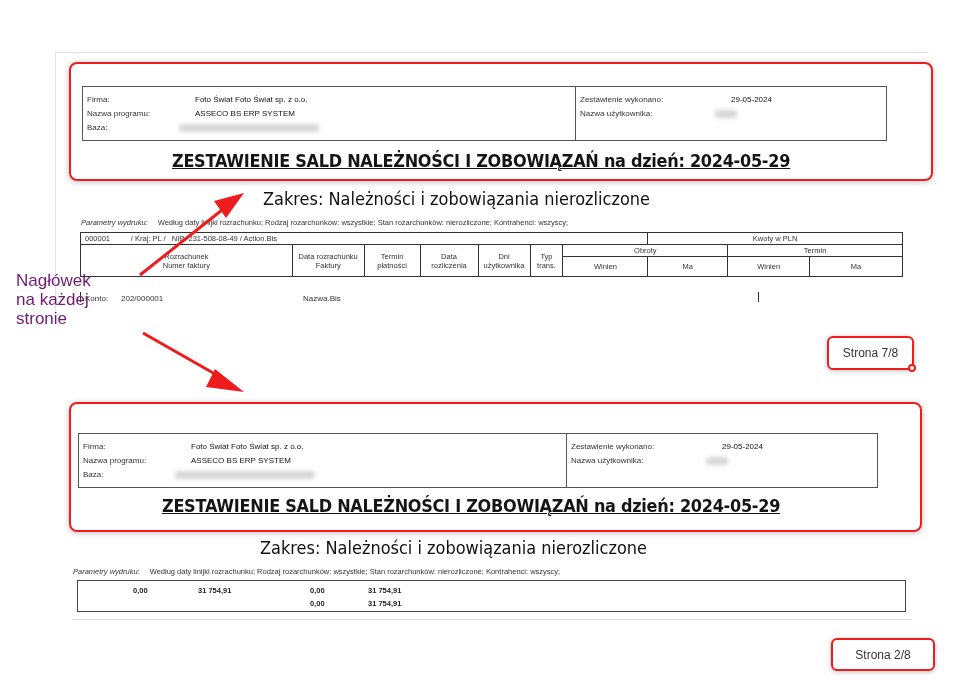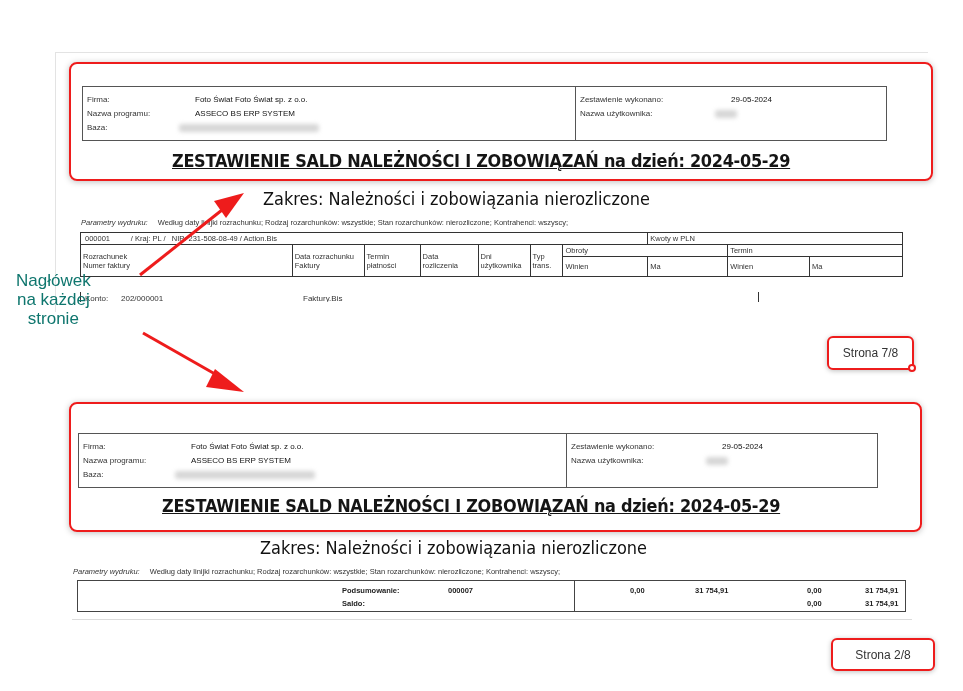--- a/index.html
+++ b/index.html
@@ -32,33 +32,33 @@
   .range-title { position: absolute; font-family: "DejaVu Sans", sans-serif; font-size: 17px; color: #111; white-space: nowrap; transform: scaleX(0.95); transform-origin: left; }
   .range1 { left: 263px; top: 189px; }
   .range2 { left: 260px; top: 538px; }
 
   .params-line { position: absolute; font-size: 7.5px; color: #333; white-space: nowrap; }
   .params-line .plabel { font-style: italic; margin-right: 10px; }
   .params1 { left: 81px; top: 218px; }
   .params2 { left: 73px; top: 567px; }
 
   .data-table { position: absolute; border-collapse: collapse; font-size: 7.5px; color: #333; background: #fff; }
-  .data-table td { border: 1px solid #333; text-align: left; line-height: 9px; padding: 1px 2px; }
+  .data-table td { border: 1px solid #333; text-align: center; line-height: 9px; padding: 1px 2px; }
   .t1 { left: 80px; top: 232px; width: 823px; }
   .t1 td.left-al { text-align: left; padding-left: 4px; }
   .konto-row { position: absolute; left: 80px; top: 292px; width: 679px; height: 10px; border-left: 1px solid #333; border-right: 1px solid #333; font-size: 8px; color: #333; overflow: hidden; }
   .konto-row span { position: absolute; top: 2px; }
 
   .sum-box { position: absolute; left: 77px; top: 580px; width: 829px; height: 32px; border: 1px solid #444; display: flex; font-size: 7.5px; color: #222; }
   .sum-box .sleft { width: 497px; border-right: 1px solid #444; position: relative; }
   .sum-box .sright { flex: 1; position: relative; }
   .abs { position: absolute; white-space: nowrap; }
   .num { font-weight: bold; }
 
-  .annotation { position: absolute; left: 16px; top: 271px; color: #0f766e; font-size: 17px; line-height: 19px; font-family: "Liberation Sans", sans-serif; text-align: center; }
+  .annotation { position: absolute; left: 16px; top: 271px; color: #701a75; font-size: 17px; line-height: 19px; font-family: "Liberation Sans", sans-serif; }
 
   .page-badge { position: absolute; border: 2px solid #ee1c1c; border-radius: 6px; background: #fff; box-shadow: 0 1px 5px rgba(0,0,0,0.25); font-size: 12px; color: #333; display: flex; align-items: center; justify-content: center; }
   .badge1 { left: 827px; top: 336px; width: 87px; height: 34px; }
   .badge2 { left: 831px; top: 638px; width: 104px; height: 33px; }
   .badge-dot { position: absolute; right: -4px; bottom: -4px; width: 8px; height: 8px; border: 2px solid #ee1c1c; border-radius: 50%; background: #fff; }
 
   svg.arrows { position: absolute; left: 0; top: 0; width: 963px; height: 691px; pointer-events: none; }
 </style>
 </head>
 <body>
@@ -132,21 +132,21 @@
     <td>Winien</td>
     <td>Ma</td>
     <td>Winien</td>
     <td>Ma</td>
   </tr>
 </tbody>
   </table>
 <div class="konto-row">
   <span style="left:4px">Konto:</span>
   <span style="left:40px">202/000001</span>
-  <span style="left:222px">Faktury.Bis</span>
+  <span style="left:222px">Nazwa.Bis</span>
 </div>
 
 <div class="page-badge badge1">
   <span>Strona 7/8</span>
   <span class="badge-dot"></span>
 </div>
 
 <div class="info-box box2">
   <div class="left">
     <div class="info-row">
@@ -175,25 +175,20 @@
 </div>
 <div class="report-title title2">ZESTAWIENIE SALD NALEŻNOŚCI I ZOBOWIĄZAŃ na dzień: 2024-05-29</div>
 <div class="red-frame frame2"></div>
 
 <div class="range-title range2">Zakres: Należności i zobowiązania nierozliczone</div>
 <div class="params-line params2">
   <span class="plabel">Parametry wydruku:</span><span>Według daty linijki rozrachunku; Rodzaj rozarchunków: wszystkie; Stan rozarchunków: nierozliczone; Kontrahenci: wszyscy;</span>
 </div>
 
 <div class="sum-box">
-  <div class="sleft">
-    <span class="abs num" style="left:264px;top:5px">Podsumowanie:</span>
-    <span class="abs num" style="left:370px;top:5px">000007</span>
-    <span class="abs num" style="left:264px;top:18px">Saldo:</span>
-  </div>
   <div class="sright">
     <span class="abs num" style="left:55px;top:5px">0,00</span>
     <span class="abs num" style="left:120px;top:5px">31 754,91</span>
     <span class="abs num" style="left:232px;top:5px">0,00</span>
     <span class="abs num" style="left:290px;top:5px">31 754,91</span>
     <span class="abs num" style="left:232px;top:18px">0,00</span>
     <span class="abs num" style="left:290px;top:18px">31 754,91</span>
   </div>
 </div>
 

